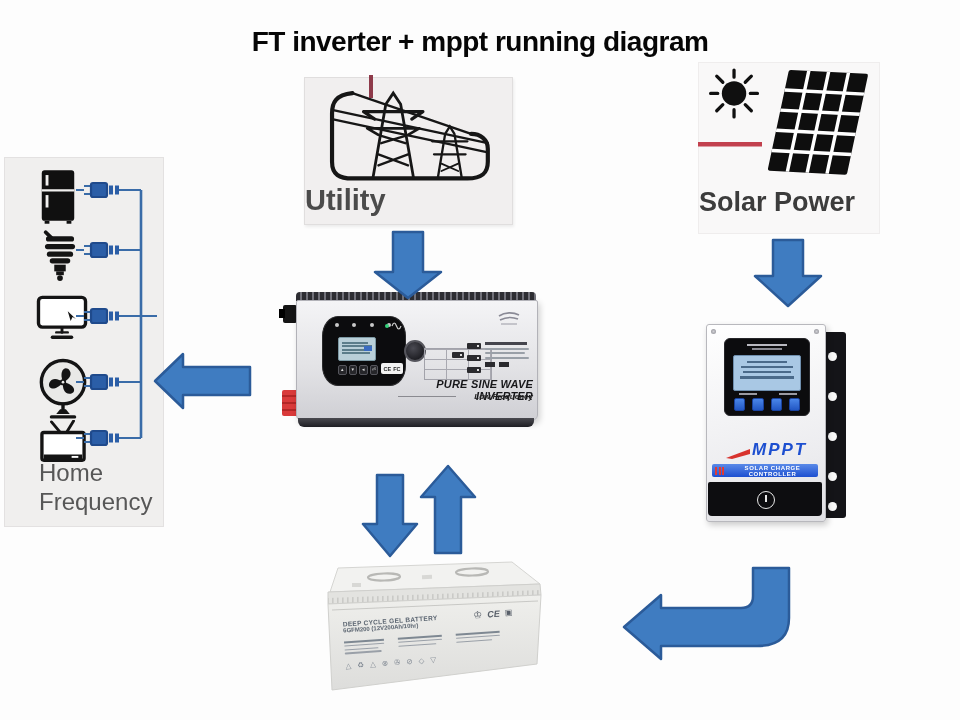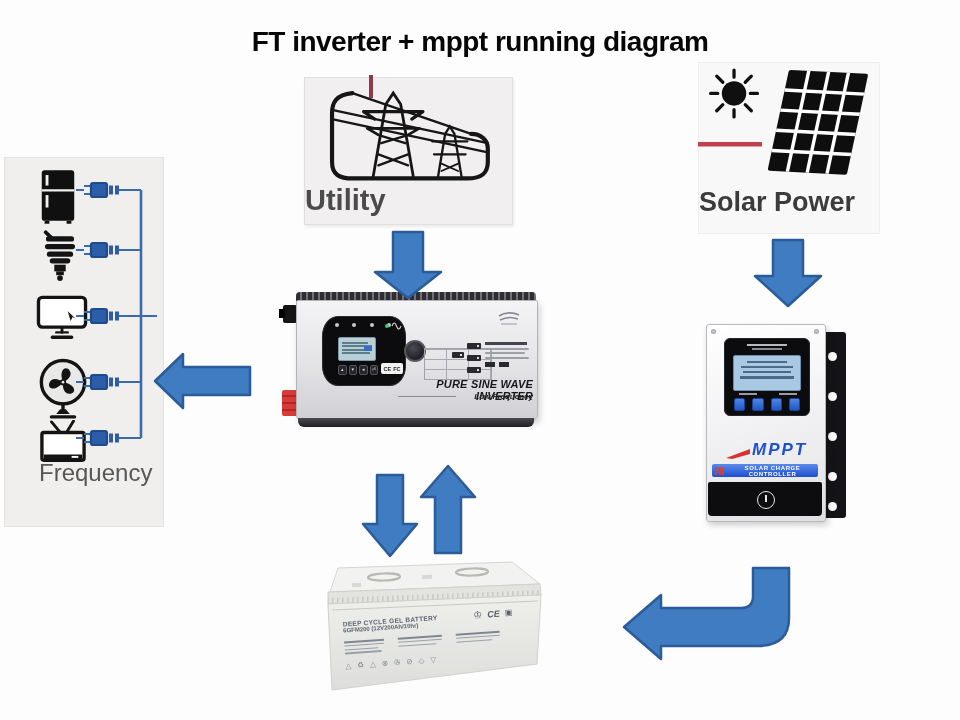--- a/index.html
+++ b/index.html
@@ -116,20 +116,21 @@
     </svg>
     <svg class="abs" style="left:32px;top:262px;" width="52" height="46" viewBox="0 0 54 48">
       <g stroke="#141414" stroke-width="3" stroke-linecap="round">
         <path d="M15 2 L25 14 M38 1 L30 14"></path>
       </g>
       <rect x="5" y="13" width="44" height="29" rx="2" fill="#ffffff" stroke="#141414" stroke-width="3.5"></rect>
       <rect x="7" y="36" width="40" height="5" fill="#141414"></rect>
       <rect x="36" y="37.5" width="7" height="2" fill="#ffffff"></rect>
     </svg>
     <div class="abs" style="left:34px;top:300px;font-size:24px;color:#575757;line-height:29px;">
+      <div>Home</div>
       <div>Frequency</div>
     </div>
   </div>
 
   <div class="abs" style="left:283px;top:292px;width:253px;height:142px;">
     <div class="abs" style="left:0;top:13px;width:14px;height:18px;background:#151515;border-radius:2px;"></div>
     <div class="abs" style="left:-4px;top:17px;width:6px;height:9px;background:#000;"></div>
     <div class="abs" style="left:-1px;top:98px;width:17px;height:26px;background:repeating-linear-gradient(180deg,#d93a3a 0 5px,#b32626 5px 7px);border-radius:2px;"></div>
     <div class="abs fins" style="left:13px;top:0;width:240px;height:9px;"></div>
     <div class="abs inv-body" style="left:13px;top:8px;width:240px;height:119px;"></div>

